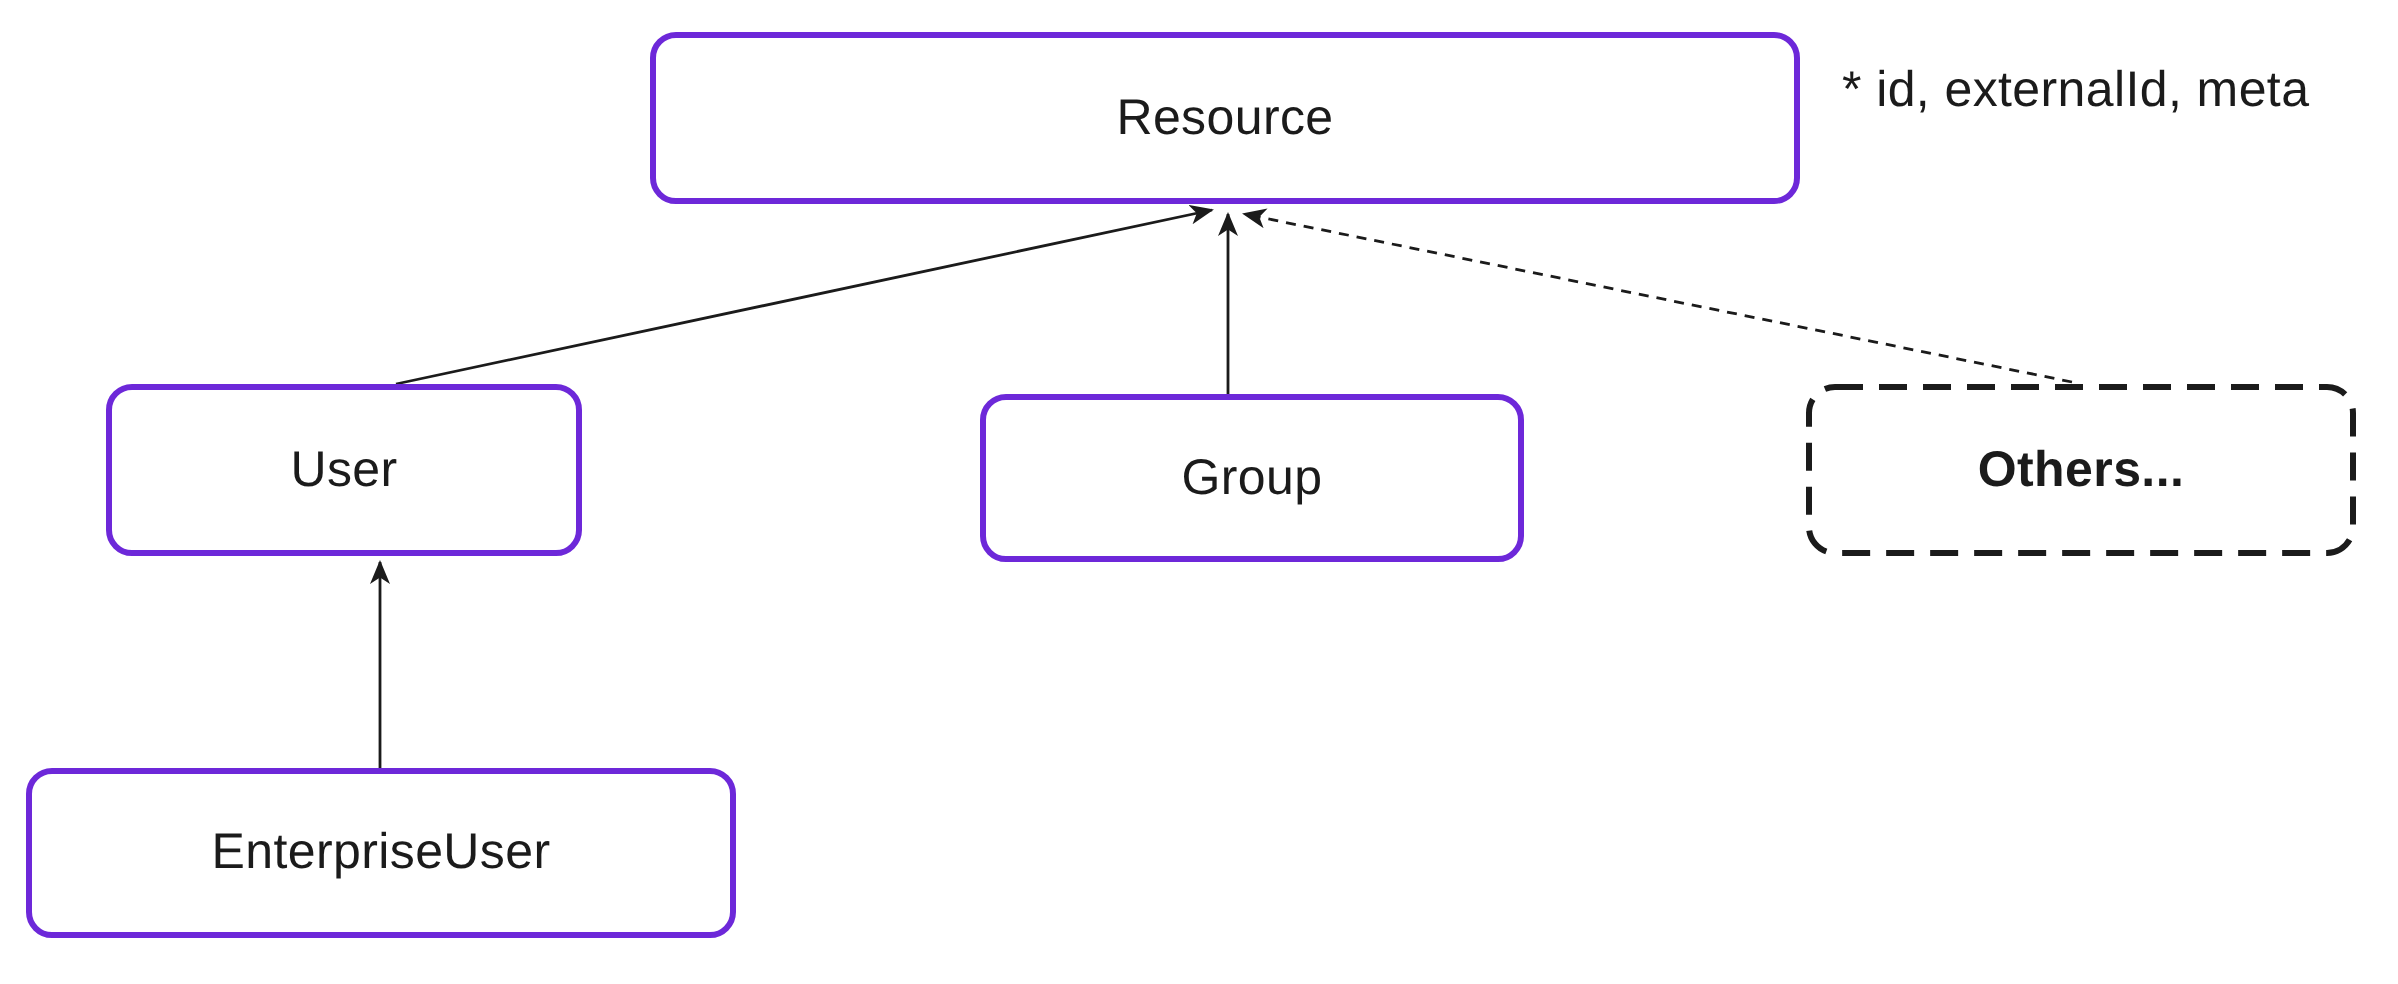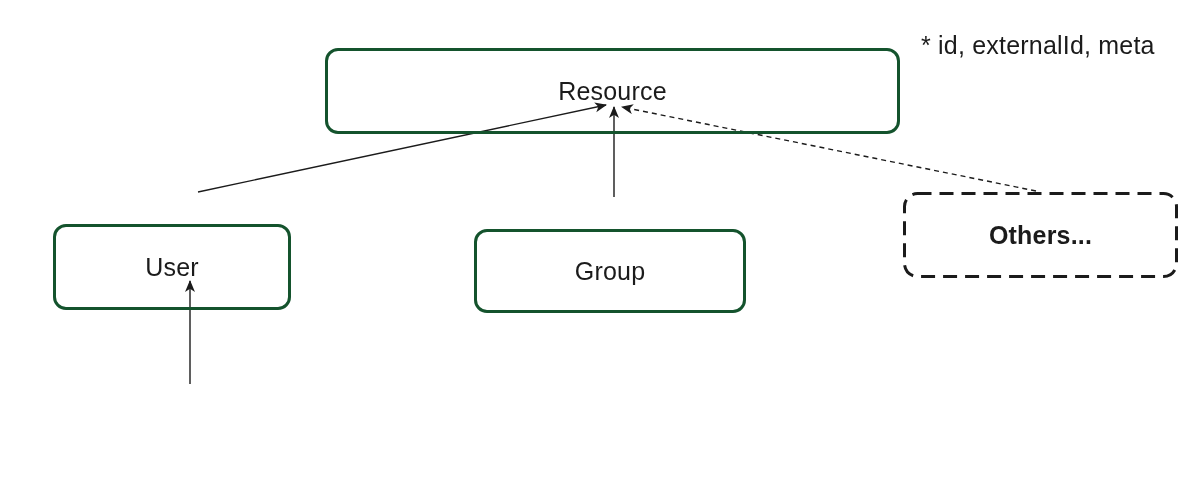--- a/index.html
+++ b/index.html
@@ -28,28 +28,27 @@
     box-sizing: border-box;
     display: flex;
     align-items: center;
     justify-content: center;
     font-size: 25px;
     line-height: 1;
     letter-spacing: 0.2px;
     background: transparent;
   }
   .node.solid {
-    border: 3px solid #14532d;
+    border: 3px solid #6d28d9;
     border-radius: 13px;
-    margin-top: 32px;
   }
   
   .node-resource        { left: 325px; top: 16px;  width: 575px; height: 86px; }
   .node-user            { left: 53px;  top: 192px; width: 238px; height: 86px; }
-  .node-group           { left: 474px; top: 197px; width: 272px; height: 84px; }
+  .node-group           { left: 490px; top: 197px; width: 272px; height: 84px; }
   .node-others          { left: 903px; top: 192px; width: 275px; height: 86px; font-weight: bold; }
   .node-enterprise-user { left: 13px;  top: 384px; width: 355px; height: 85px; }
   .annotation {
     position: absolute;
     left: 921px;
     top: 31px;
     font-size: 25px;
     line-height: 28px;
     white-space: nowrap;
     letter-spacing: 0.2px;
@@ -88,16 +87,19 @@
   </div>
 
   <div class="node solid node-group">
     <span>Group</span>
   </div>
 
   <div class="node node-others">
     <span>Others...</span>
   </div>
 
+  <div class="node solid node-enterprise-user">
+    <span>EnterpriseUser</span>
+  </div>
 
   <div class="annotation">* id, externalId, meta</div>
 
 </div>
 
 </body></html>

